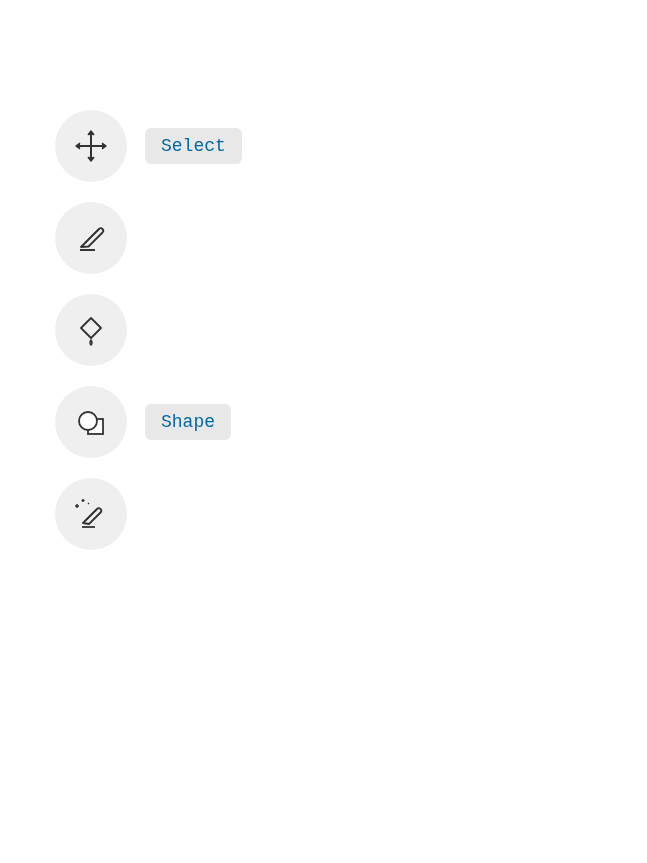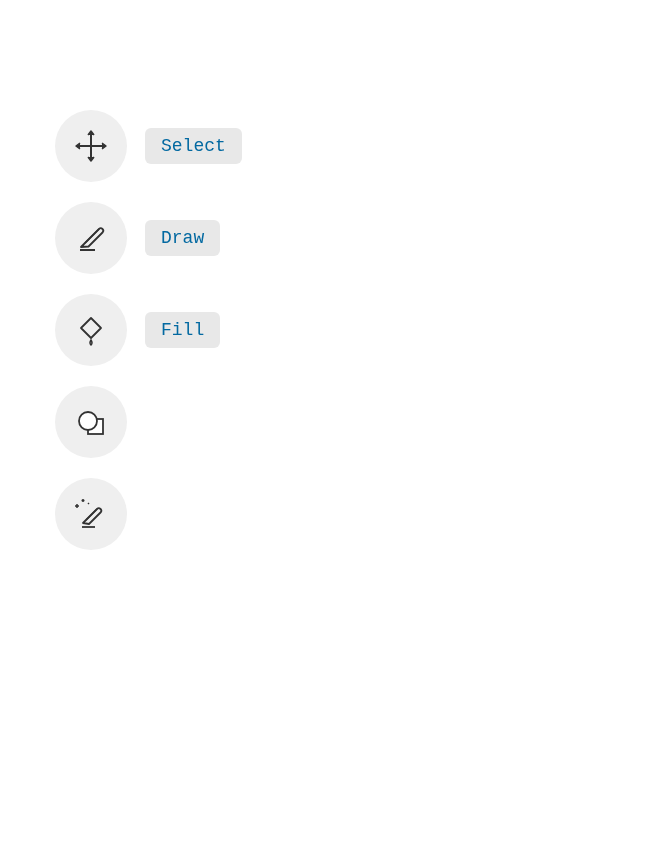--- a/index.html
+++ b/index.html
@@ -88,44 +88,43 @@
   <div class="tool-item">
     <div class="tool-circle">
       <svg viewBox="0 0 36 36" fill="none" xmlns="http://www.w3.org/2000/svg">
 
         <path d="M8 27 L12 23 L26 9 C27 8 28.5 8 29.5 9 C30.5 10 30.5 11.5 29.5 12.5 L15.5 26.5 L8 27 Z" stroke="#333" stroke-width="1.8" fill="none" stroke-linejoin="round"></path>
         <line x1="12" y1="23" x2="26" y2="9" stroke="#333" stroke-width="1.5"></line>
 
         <line x1="7" y1="30" x2="22" y2="30" stroke="#333" stroke-width="2"></line>
       </svg>
     </div>
-    <span class="tool-label">Draw</span>
   </div>
 
 
   <div class="tool-item">
     <div class="tool-circle">
       <svg viewBox="0 0 36 36" fill="none" xmlns="http://www.w3.org/2000/svg">
 
         <path d="M18 6 L28 16 L18 26 L8 16 Z" stroke="#333" stroke-width="1.8" fill="none" stroke-linejoin="round"></path>
 
         <path d="M18 28 Q16 31 18 33 Q20 31 18 28 Z" stroke="#333" stroke-width="1.5" fill="none"></path>
       </svg>
     </div>
-    <span class="tool-label">Fill</span>
   </div>
 
   <div class="tool-item">
     <div class="tool-circle">
       <svg viewBox="0 0 36 36" fill="none" xmlns="http://www.w3.org/2000/svg">
 
         <rect x="15" y="15" width="15" height="15" stroke="#333" stroke-width="1.8" fill="white"></rect>
         <circle cx="15" cy="17" r="9" stroke="#333" stroke-width="1.8" fill="white"></circle>
       </svg>
     </div>
+    <span class="tool-label">Shape</span>
   </div>
 
   <div class="tool-item">
     <div class="tool-circle">
       <svg viewBox="0 0 36 36" fill="none" xmlns="http://www.w3.org/2000/svg">
 
         <path d="M10 27 L13 24 L24 13 C25 12 26.5 12 27.5 13 C28.5 14 28.5 15.5 27.5 16.5 L16 28 L10 27 Z" stroke="#333" stroke-width="1.8" fill="none" stroke-linejoin="round"></path>
         <line x1="13" y1="24" x2="24" y2="13" stroke="#333" stroke-width="1.4"></line>
 
         <line x1="9" y1="31" x2="22" y2="31" stroke="#333" stroke-width="1.8"></line>

